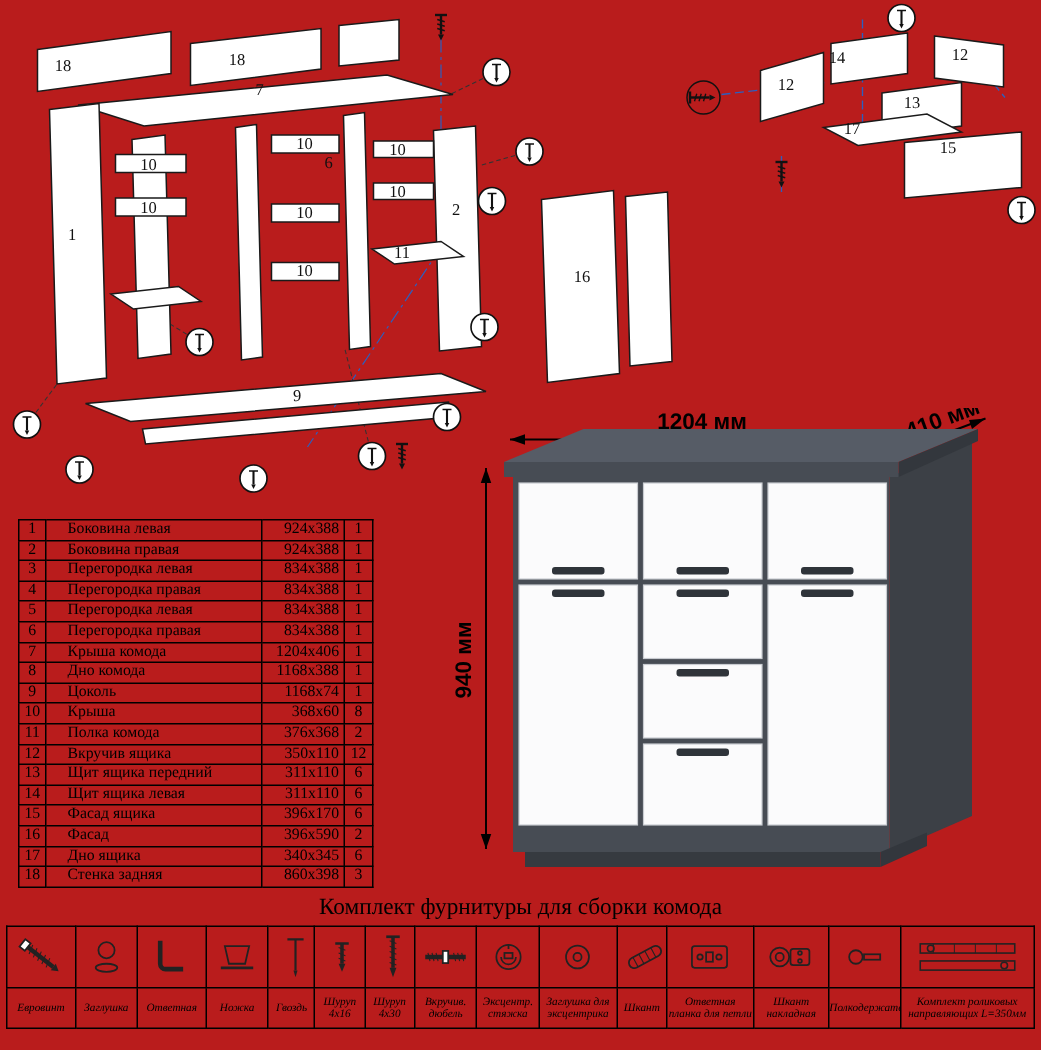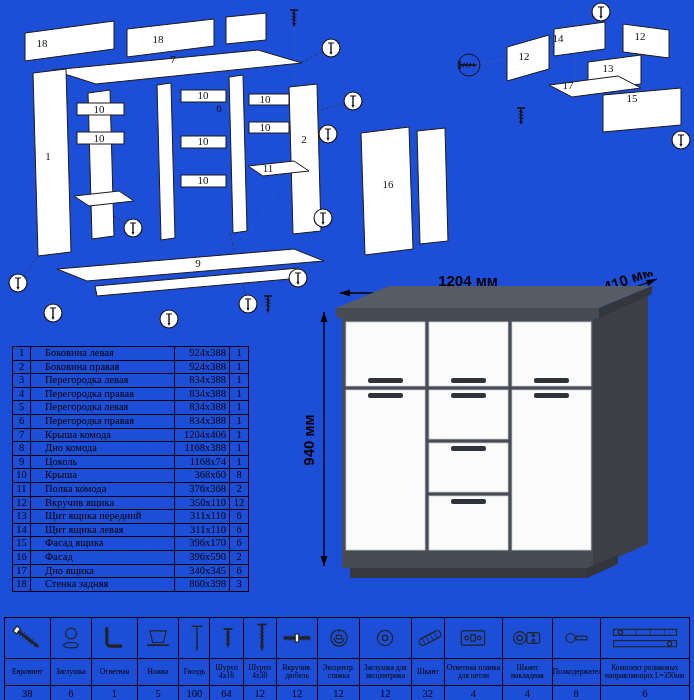--- a/index.html
+++ b/index.html
@@ -1,36 +1,36 @@
 <!DOCTYPE html>
 <html><head>
 <meta charset="utf-8">
 <style>
   html,body{margin:0;padding:0;background:#fff;}
-  .page{position:relative;width:694px;height:700px;background:#1d4ed8;overflow:hidden;
+  .page{position:relative;width:694px;height:700px;background:#b91c1c;overflow:hidden;
         font-family:"Liberation Serif",serif;color:#000;}
   svg{position:absolute;display:block;}
   #main-diagram{left:0;top:0;}
   #detail-diagram{left:450px;top:0;}
   #dresser-svg{left:300px;top:272px;}
   .diag-label{font:11px "Liberation Serif",serif;fill:#111;}
   .bd{stroke:#2b5fc0;stroke-dasharray:6 3;stroke-width:0.9;fill:none;}
   .bd2{stroke:#2b5fc0;stroke-dasharray:9 3 2 3;stroke-width:0.8;fill:none;}
   .ld{stroke:#333;stroke-dasharray:3 2;stroke-width:0.7;fill:none;}
   .panel{fill:#fff;stroke:#1a1a1a;stroke-width:1;}
   .dim{font:bold 15px "Liberation Sans",sans-serif;fill:#000;}
   .parts-table{position:absolute;left:12px;top:346px;border-collapse:collapse;}
   .parts-table td{border:1px solid #000;font-size:10.5px;line-height:12.6px;padding:0 3px;white-space:nowrap;}
   .parts-table td.num{min-width:13px;text-align:center;padding:0 2px;}
   .parts-table td.name{min-width:126px;padding-left:14px;}
   .parts-table td.size{min-width:48px;text-align:right;}
   .parts-table td.qty{min-width:12px;text-align:center;}
   .hw-title{position:absolute;top:596px;left:0;width:694px;text-align:center;font-size:15.5px;}
   .hw-table{position:absolute;left:4px;top:617px;width:686px;border-collapse:collapse;table-layout:fixed;}
-  .hw-table td{border:1px solid #000;text-align:center;vertical-align:middle;overflow:hidden;padding:0;}
+  .hw-table td{border:1px solid #000;text-align:center;vertical-align:middle;overflow:hidden;padding:0;font-style:italic;}
   .hw-icon-cell{height:40px;}
   .hw-icon-cell svg{position:static;display:inline-block;vertical-align:middle;}
   .hw-name-cell{font-size:7.5px;line-height:8.2px;height:26px;padding:1px;}
   .hw-qty-cell{font-size:10.5px;height:14px;}
 </style>
 </head>
 <body>
 
 <div class="page">
 
@@ -331,20 +331,21 @@
         <rect x="234" y="121" width="35" height="5" rx="2" fill="#2f343a"></rect>
         <rect x="129" y="118" width="79" height="49" fill="#fbfbfc" stroke="#c9ccd1" stroke-width="0.8"></rect>
         <rect x="151" y="121" width="35" height="5" rx="2" fill="#2f343a"></rect>
         <rect x="129" y="171" width="79" height="49" fill="#fbfbfc" stroke="#c9ccd1" stroke-width="0.8"></rect>
         <rect x="151" y="174" width="35" height="5" rx="2" fill="#2f343a"></rect>
         <rect x="129" y="224" width="79" height="54" fill="#fbfbfc" stroke="#c9ccd1" stroke-width="0.8"></rect>
         <rect x="151" y="227" width="35" height="5" rx="2" fill="#2f343a"></rect>
       </g>
   </svg>
 
+  <div class="hw-title">Комплект фурнитуры для сборки комода</div>
 
   <table class="hw-table">
     <colgroup id="hw-cols">
         <col style="width: 44px;">
         <col style="width: 40px;">
         <col style="width: 44px;">
         <col style="width: 40px;">
         <col style="width: 30px;">
         <col style="width: 32px;">
         <col style="width: 32px;">
@@ -475,32 +476,15 @@
           <td class="hw-name-cell">Шуруп 4x30</td>
           <td class="hw-name-cell">Вкручив. дюбель</td>
           <td class="hw-name-cell">Эксцентр. стяжка</td>
           <td class="hw-name-cell">Заглушка для эксцентрика</td>
           <td class="hw-name-cell">Шкант</td>
           <td class="hw-name-cell">Ответная планка для петли</td>
           <td class="hw-name-cell">Шкант накладная</td>
           <td class="hw-name-cell">Полкодержатель</td>
           <td class="hw-name-cell">Комплект роликовых направляющих L=350мм</td>
         </tr>
-      <tr id="hw-qty">
-          <td class="hw-qty-cell">38</td>
-          <td class="hw-qty-cell">6</td>
-          <td class="hw-qty-cell">1</td>
-          <td class="hw-qty-cell">5</td>
-          <td class="hw-qty-cell">100</td>
-          <td class="hw-qty-cell">64</td>
-          <td class="hw-qty-cell">12</td>
-          <td class="hw-qty-cell">12</td>
-          <td class="hw-qty-cell">12</td>
-          <td class="hw-qty-cell">12</td>
-          <td class="hw-qty-cell">32</td>
-          <td class="hw-qty-cell">4</td>
-          <td class="hw-qty-cell">4</td>
-          <td class="hw-qty-cell">8</td>
-          <td class="hw-qty-cell">6</td>
-        </tr>
     </tbody>
   </table>
 </div>
 
 </body></html>

